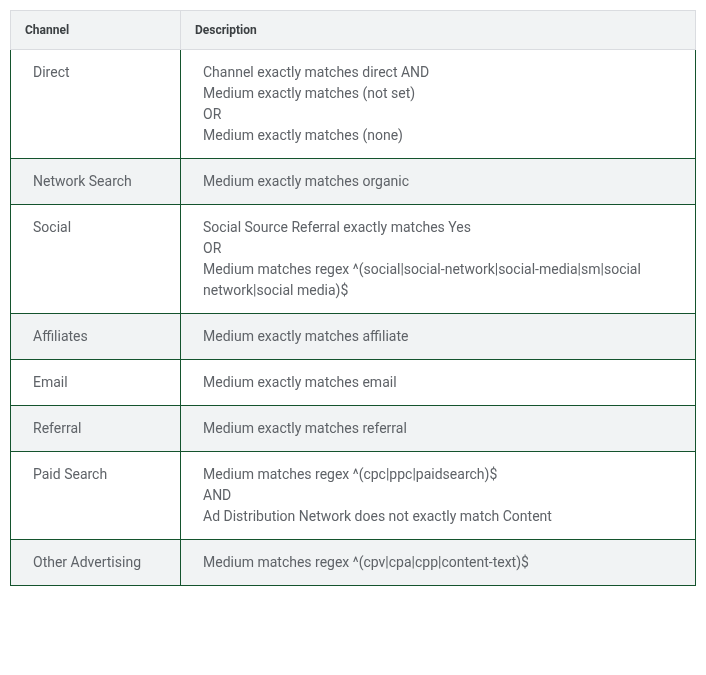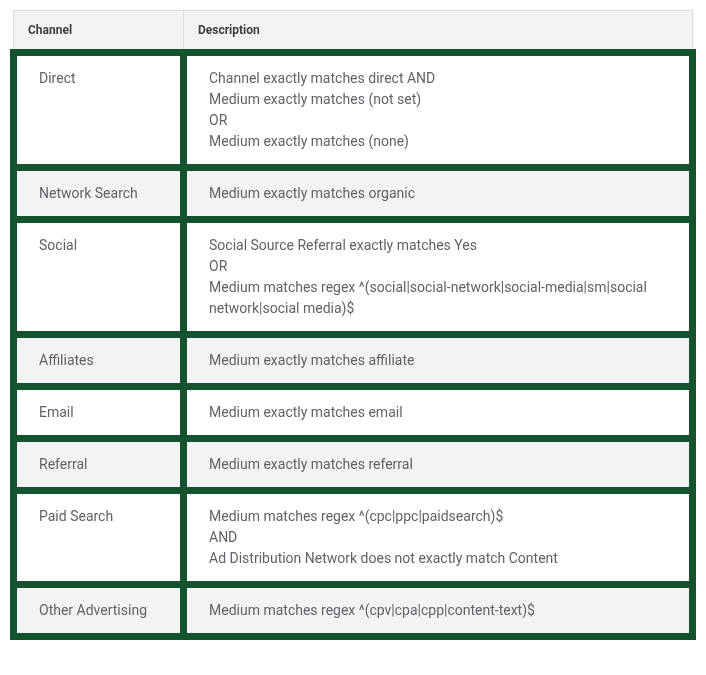--- a/index.html
+++ b/index.html
@@ -22,21 +22,21 @@
     font-weight: 700;
     color: #3c4043;
     background: #f1f3f4;
     padding: 12px 14px;
     border: 1px solid #dadce0;
     font-size: 12px;
   }
   td {
     vertical-align: top;
     padding: 12px 22px;
-    border: 7px solid #14532d;
+    border: 1px solid #14532d;
     line-height: 1.5;
     color: #5f6368;
   }
   tbody tr:nth-child(even) td {
     background: #f1f3f4;
   }
   tbody tr:nth-child(odd) td {
     background: #ffffff;
   }
   .col-channel { width: 170px; }

